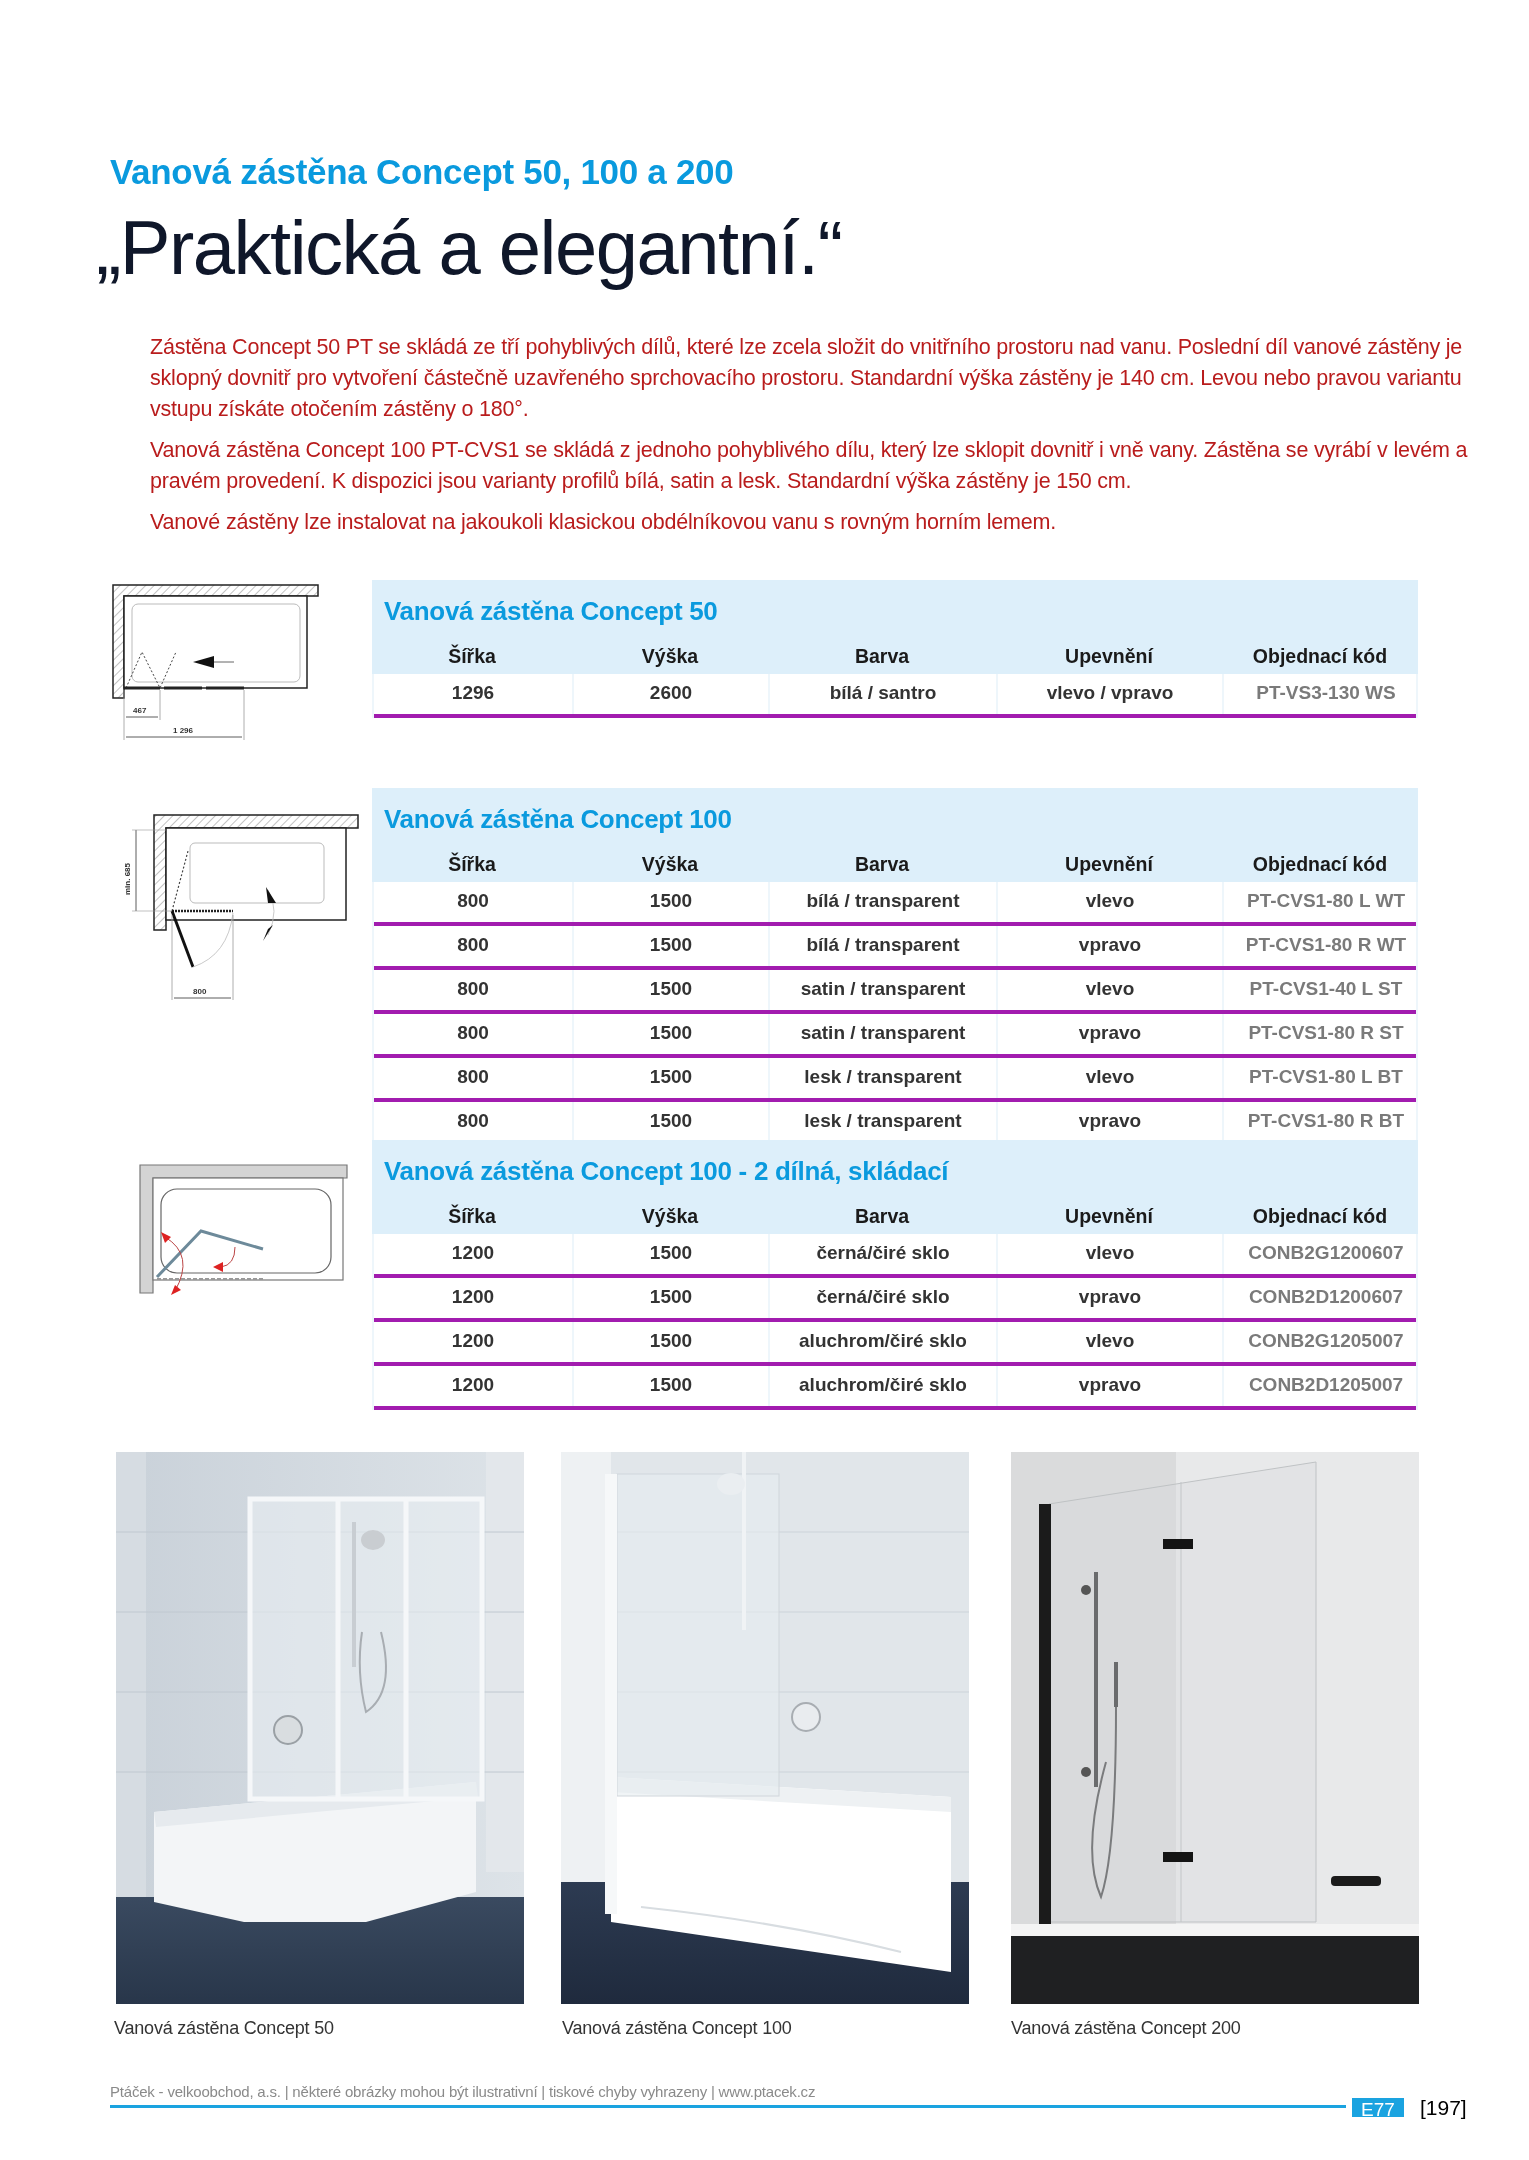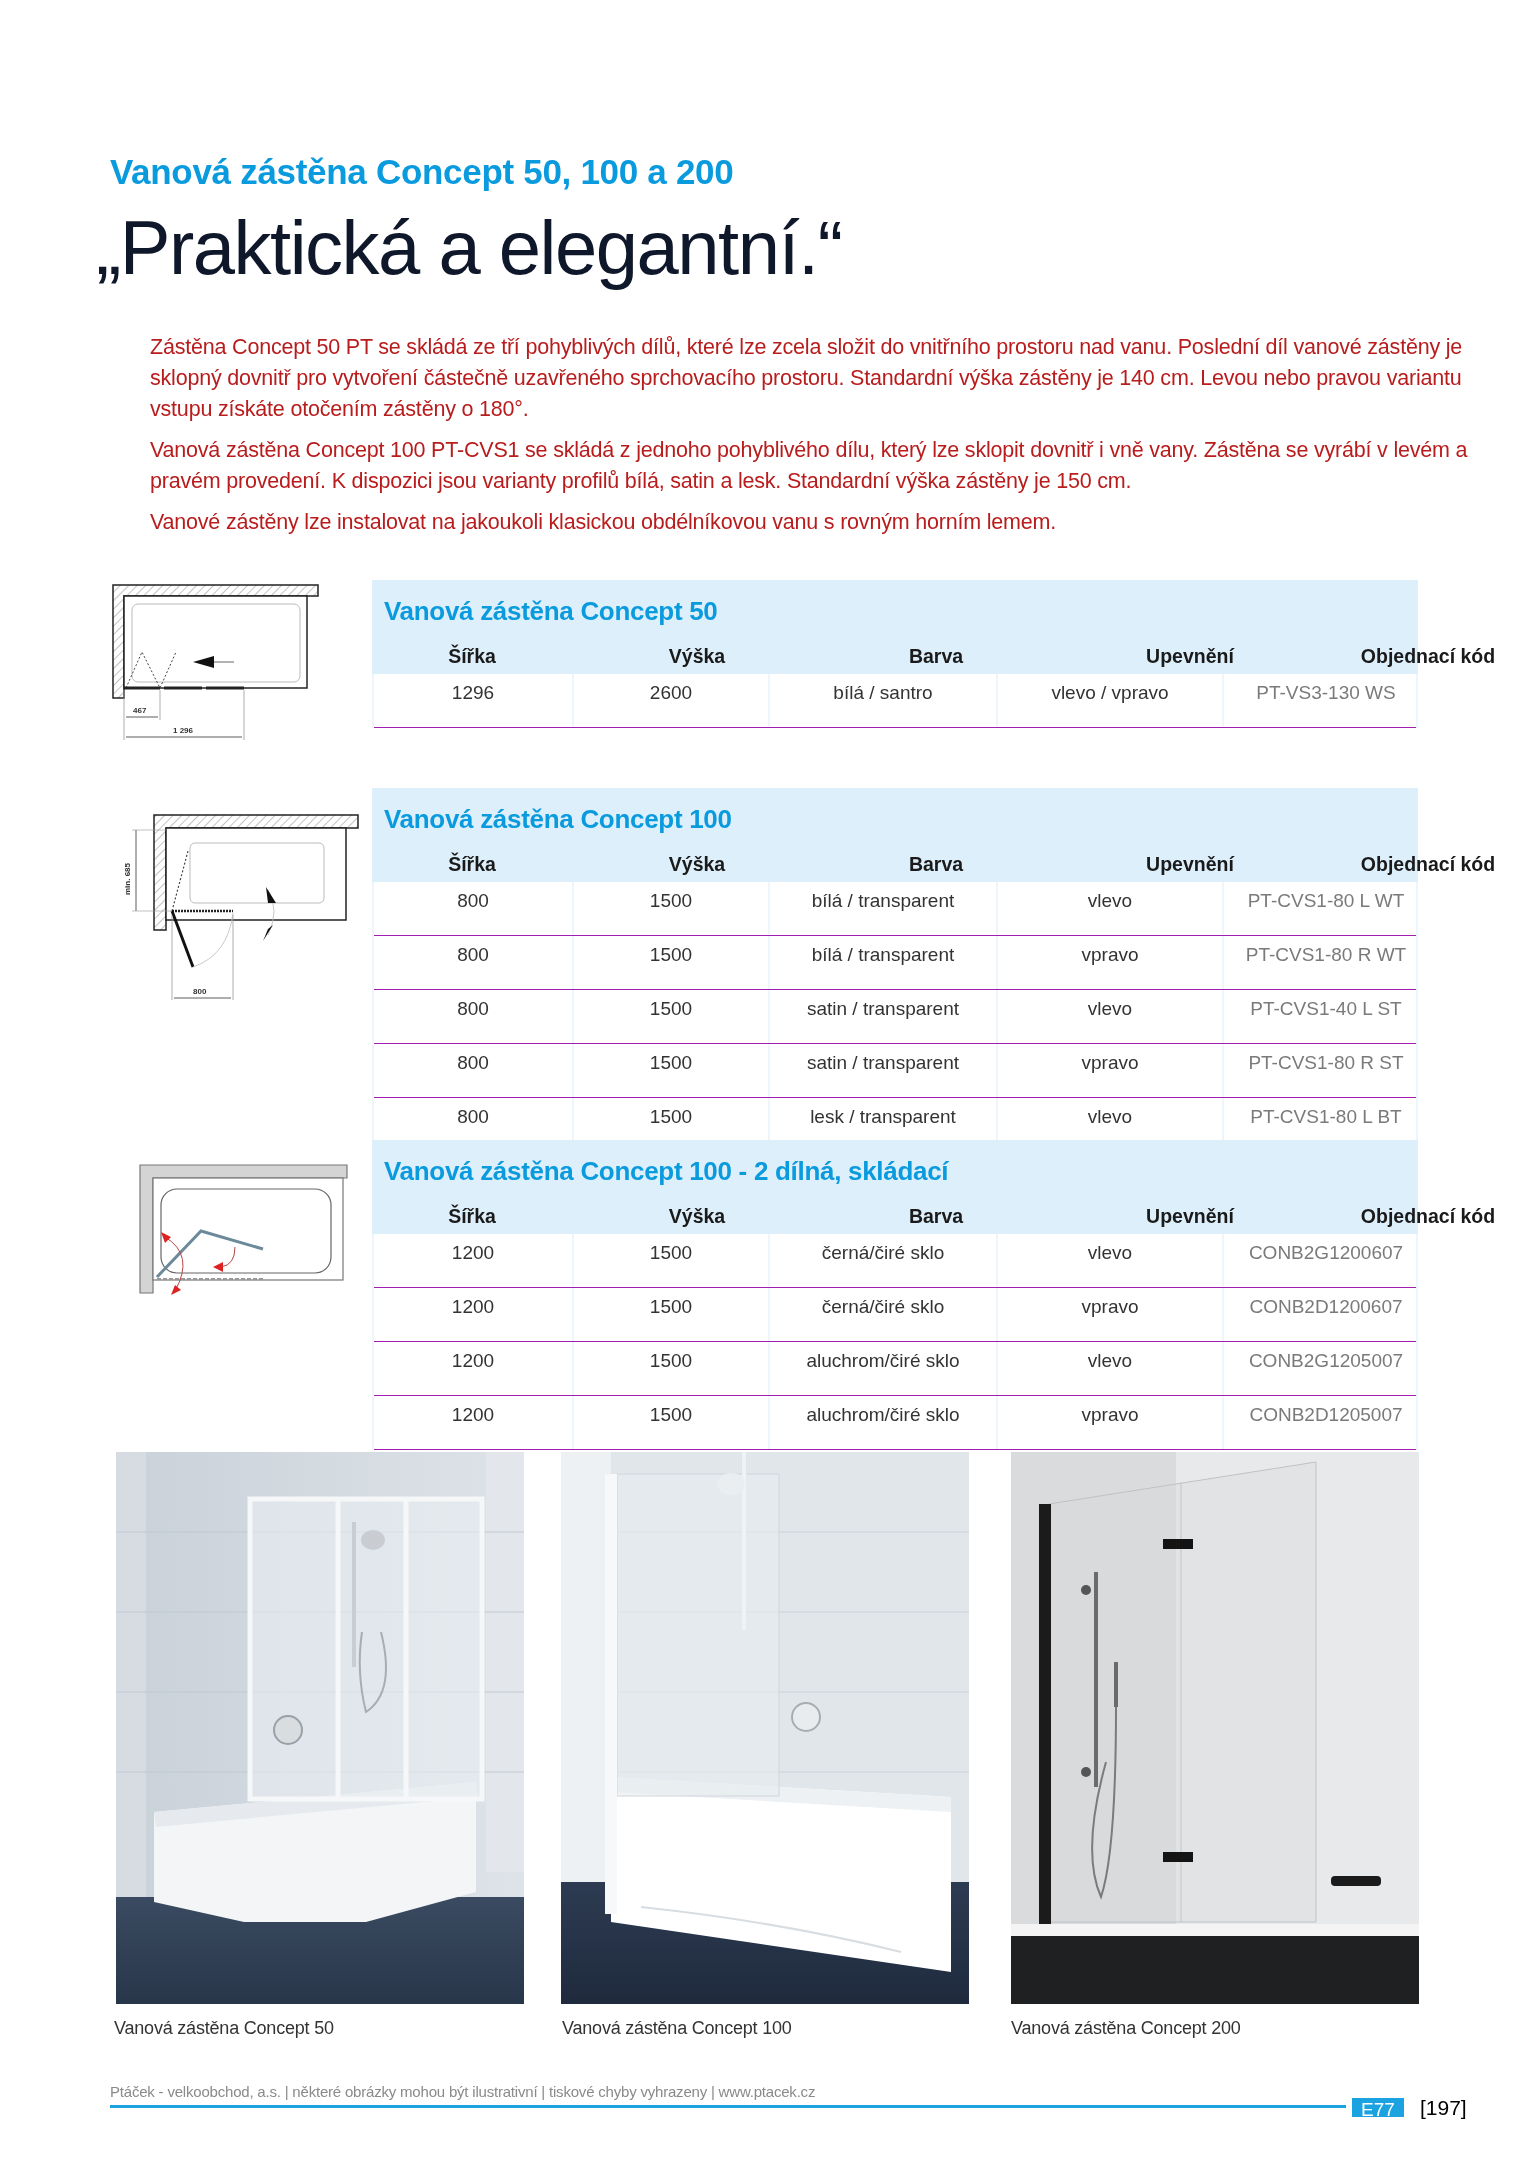--- a/index.html
+++ b/index.html
@@ -18,23 +18,23 @@
   .d1 { left: 108px; top: 580px; width: 255px; height: 180px; }
   .d2 { left: 108px; top: 795px; width: 255px; height: 215px; }
   .d3 { left: 135px; top: 1145px; width: 220px; height: 150px; }
 
   .ptable { position: absolute; left: 372px; width: 1046px; }
   .t1 { top: 580px; }
   .t2 { top: 788px; }
   .t3 { top: 1140px; }
   .ptable .head { background: #ddeffa; padding: 0 0 0 12px; }
   .ptable .title { font-size: 26px; font-weight: bold; color: #0a9ade; height: 58px; line-height: 62px; letter-spacing: -0.3px; }
-  .ptable .cols { display: grid; grid-template-columns: 200px 196px 228px 226px 196px; margin-left: -12px; height: 36px; align-items: center; gap: 27px; }
+  .ptable .cols { display: grid; grid-template-columns: 200px 196px 228px 226px 196px; margin-left: -12px; height: 36px; align-items: center; }
   .ptable .cols span { text-align: center; font-weight: bold; font-size: 19.5px; color: #1a1a1a; }
-  .ptable .row { display: grid; grid-template-columns: 200px 196px 228px 226px 196px; height: 54px; border-bottom: 1px solid #a21caf; }
+  .ptable .row { display: grid; grid-template-columns: 200px 196px 228px 226px 196px; height: 44px; border-bottom: 4px solid #a21caf; font-weight: bold; }
   .ptable .row span { text-align: center; line-height: 38px; font-size: 19px; color: #333; border-right: 2px solid #eef6fb; }
   .ptable .row span:last-child { border-right: none; color: #7a7a7a; margin-left: 8px; }
   .ptable .rows { border-left: 2px solid #eef6fb; border-right: 2px solid #eef6fb; }
 
   .photo { position: absolute; top: 1452px; width: 408px; height: 552px; overflow: hidden; }
   .ph1 { left: 116px; }
   .ph2 { left: 561px; }
   .ph3 { left: 1011px; }
   .caption { position: absolute; top: 2018px; font-size: 18px; color: #333; letter-spacing: -0.2px; }
   .c1 { left: 114px; } .c2 { left: 562px; } .c3 { left: 1011px; }

